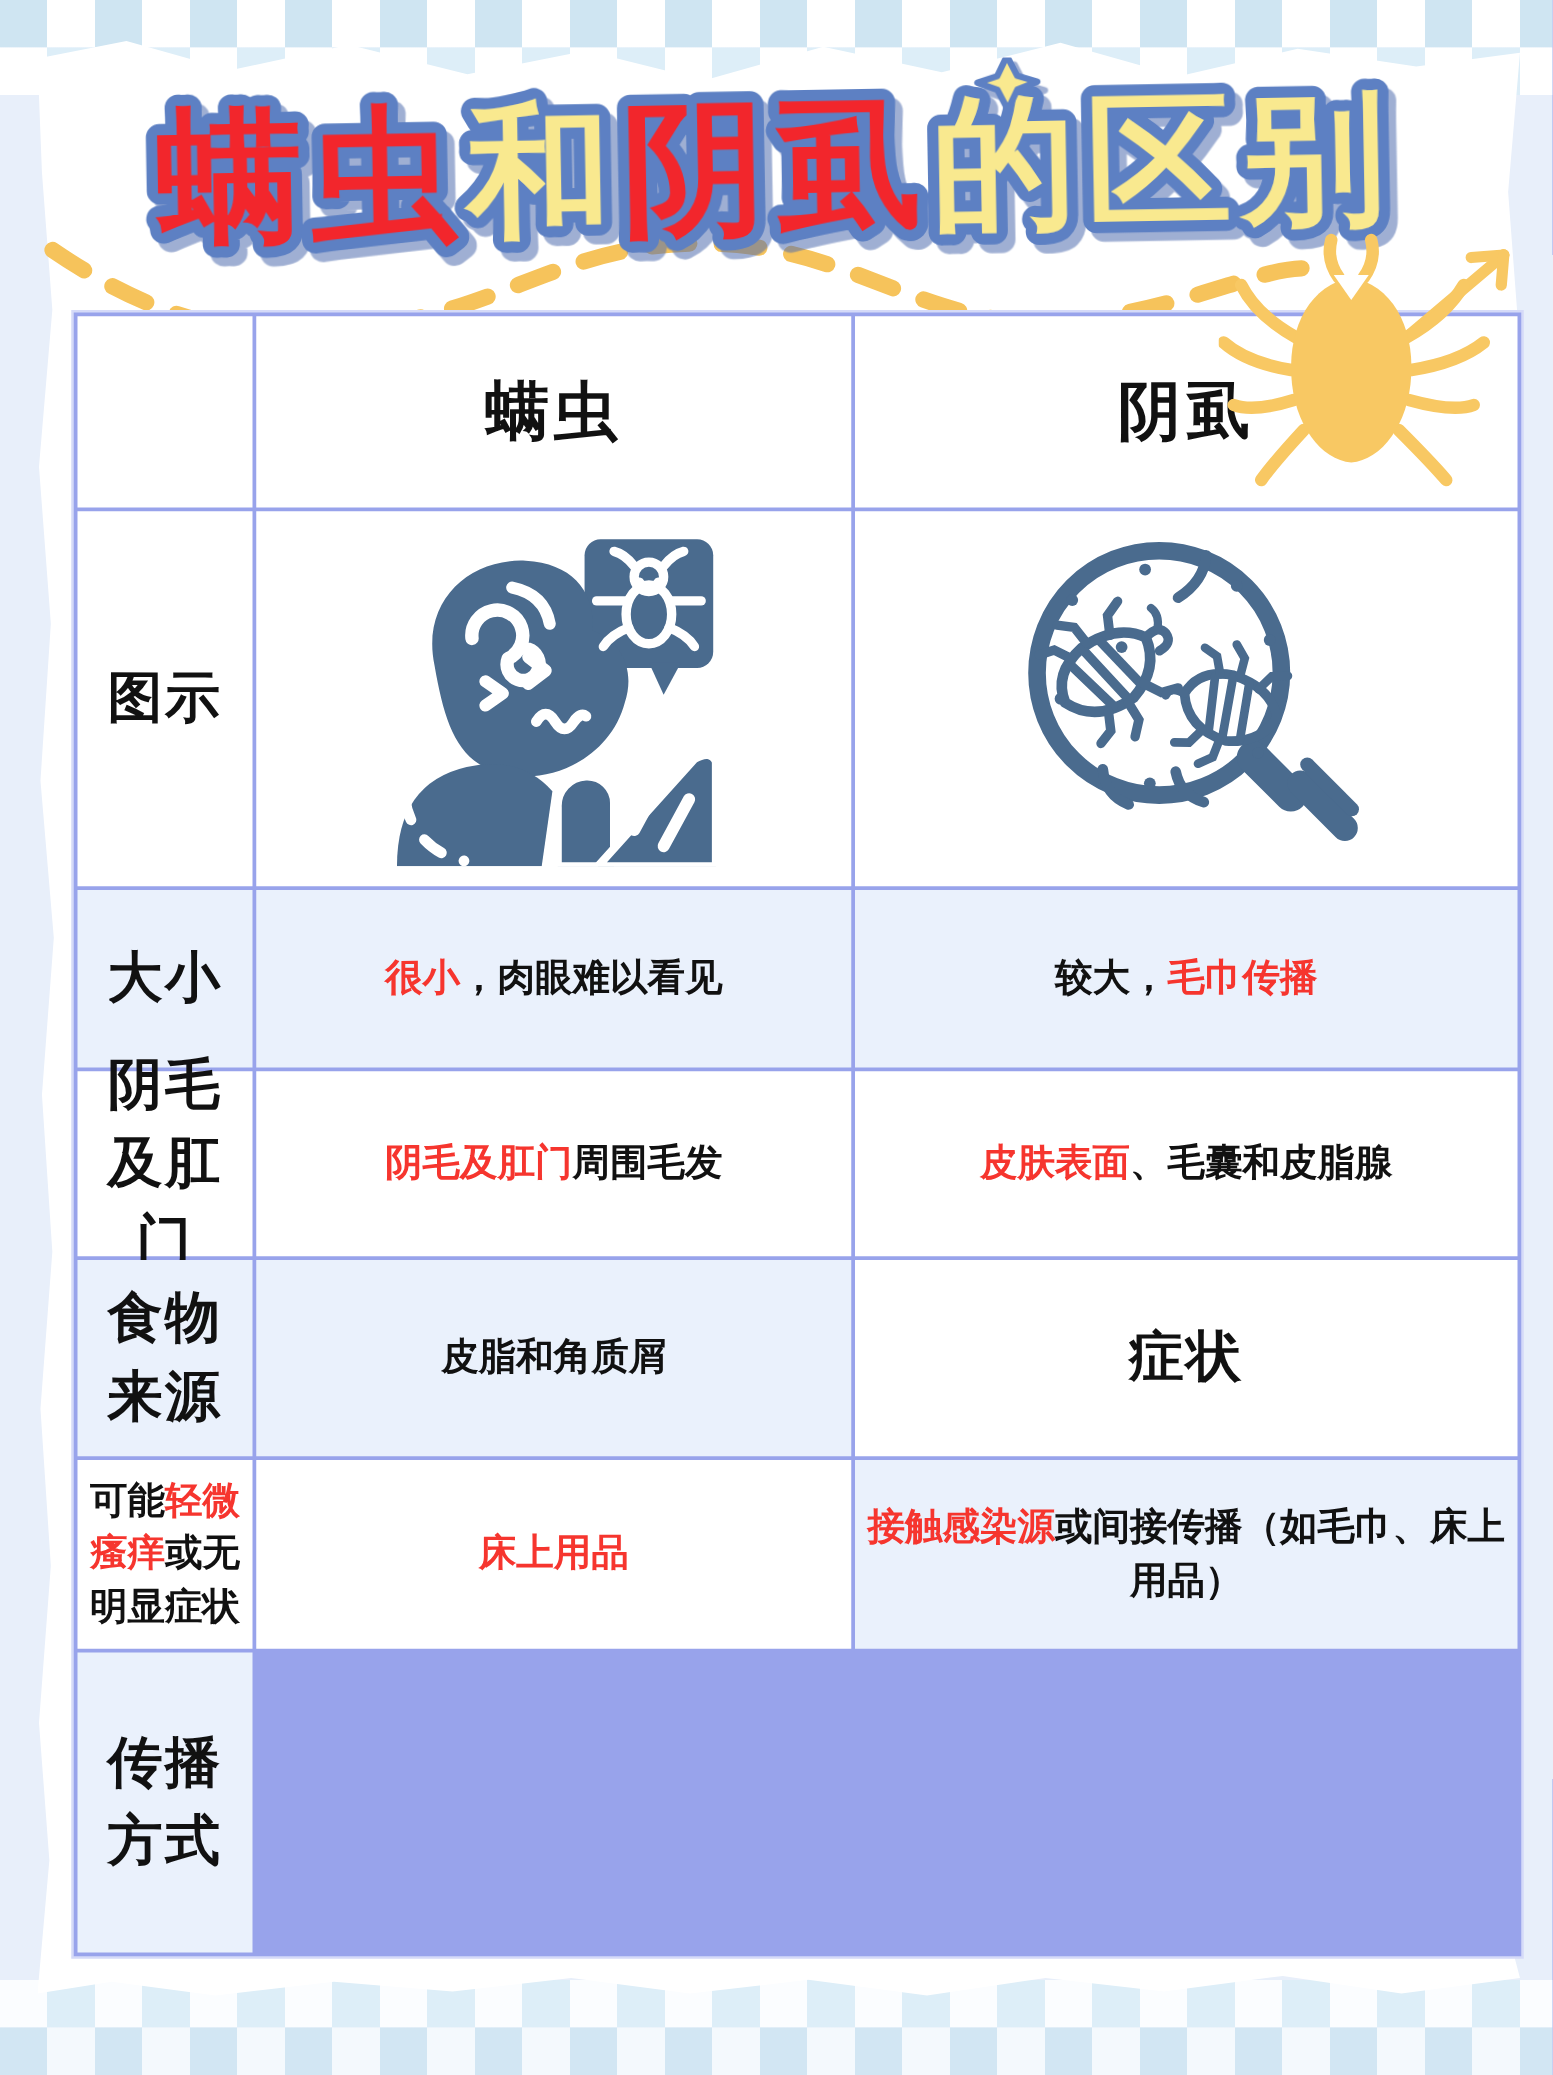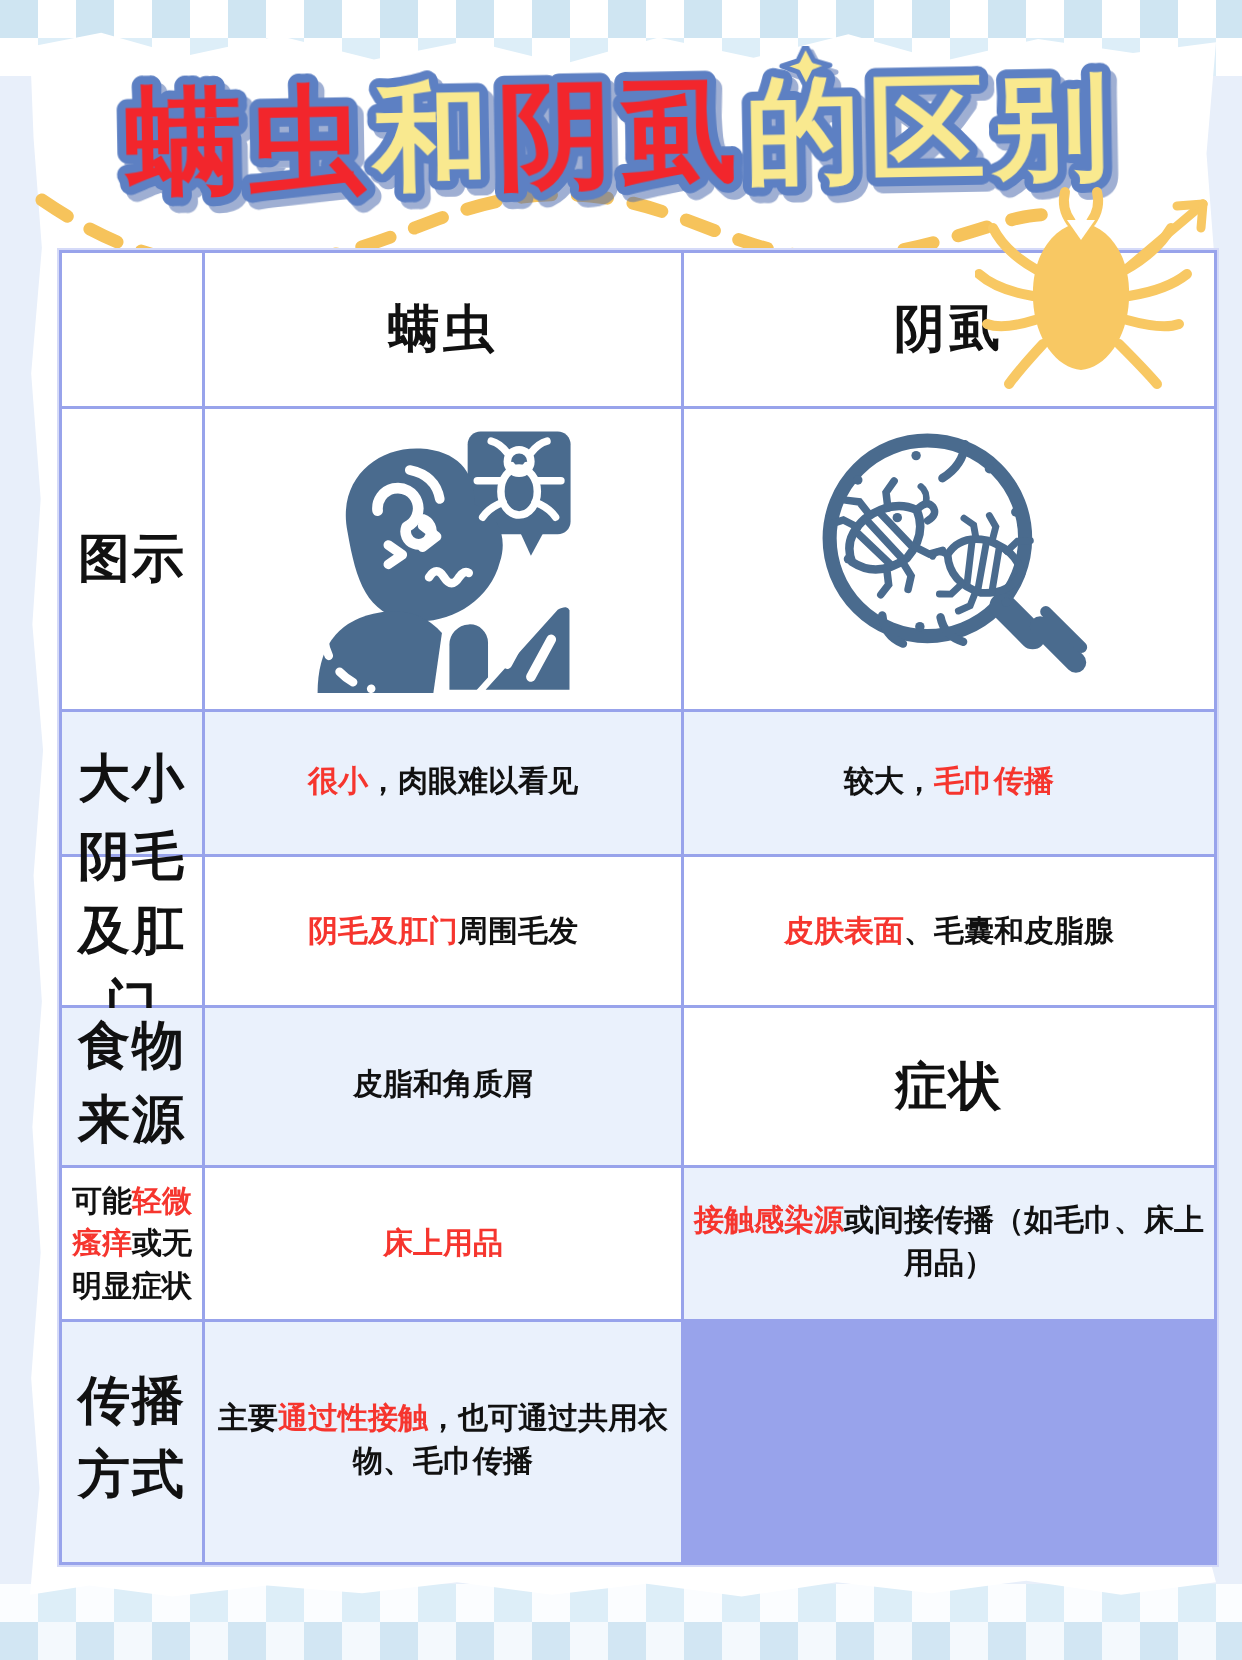--- a/index.html
+++ b/index.html
@@ -43,23 +43,23 @@
     position:absolute;left:59px;top:250px;width:1158px;height:1315px;z-index:4;
     display:grid;grid-template-columns:140px 476px 530px;
     grid-template-rows:153px 300px 142px 148px 157px 151px 240px;
     gap:3px;padding:3px;background:var(--table-border);
     box-shadow:0 0 0 2px #d5daf8;
   }
   .cell{
     background:var(--paper);display:flex;align-items:center;justify-content:center;
     text-align:center;font-weight:bold;font-size:30px;line-height:1.42;padding:4px 10px;
   }
-  .cell.alt{background:var(--row-alt-bg);font-family:Liberation Mono, monospace;}
+  .cell.alt{background:var(--row-alt-bg);}
   .cell.header{font-size:51px;letter-spacing:4px;}
-  .cell.label{font-size:52px;letter-spacing:2px;}
+  .cell.label{font-size:44px;letter-spacing:2px;}
   .hl{color:var(--highlight-red);}
   .icon-cell svg{display:block;}
 </style>
 </head>
 <body>
 
 <div class="checker checker-top">
     <div class="row1"></div>
     <div class="row2"></div>
   </div>
@@ -225,16 +225,13 @@
       <div><span>可能</span><span class="hl">轻微瘙痒</span><span>或无明显症状</span></div>
     </div>
   <div class="cell">
       <div><span class="hl">床上用品</span></div>
     </div>
 
   <div class="cell alt">
       <div><span class="hl">接触感染源</span><span>或间接传播（如毛巾、床上用品）</span></div>
     </div>
   <div class="cell label alt">传播方式</div>
-  <div class="cell alt">
-      <div><span>主要</span><span class="hl">通过性接触</span><span>，也可通过共用衣物、毛巾传播</span></div>
-    </div>
 </div>
 
 </body></html>

